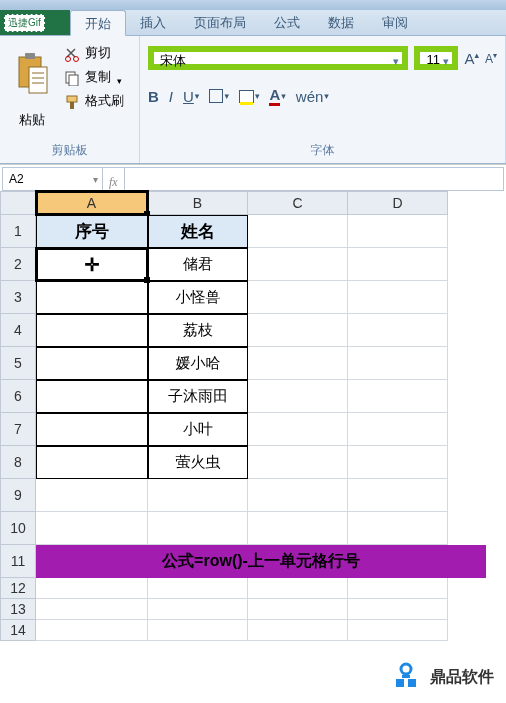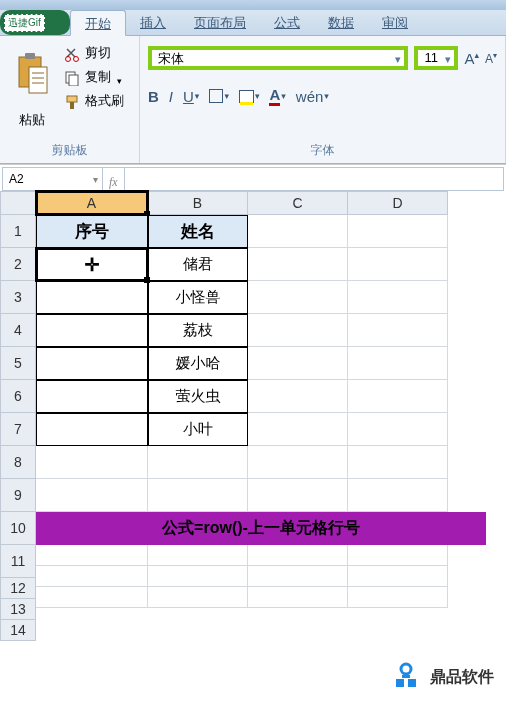--- a/index.html
+++ b/index.html
@@ -1,41 +1,41 @@
 <!DOCTYPE html>
 <html><head>
 <meta charset="utf-8">
 <style>
   * { box-sizing: border-box; margin: 0; padding: 0; font-family: "Microsoft YaHei", sans-serif; }
   body { width: 506px; height: 703px; background: #fff; overflow: hidden; position: relative; }
 
   .titlebar { height: 10px; background: linear-gradient(#bfd4ea,#a8c3de); }
 
   .tabs { display: flex; height: 26px; background: linear-gradient(#d9e6f2,#c8d9eb); border-bottom: 1px solid #9db5cf; font-size: 13px; }
-  .file-tab { background: #217346; color: #fff; padding: 3px 22px; position: relative; border-radius: 10px; }
+  .file-tab { background: #217346; color: #fff; padding: 3px 22px; position: relative; }
   .file-badge { position: absolute; left: 4px; top: 4px; background: #fff; color: #217346; font-size: 10px; padding: 1px 3px; border: 1px dashed #217346; }
-  .tab { padding: 4px 14px; color: #3b5a7a; cursor: pointer; text-decoration: underline; }
+  .tab { padding: 4px 14px; color: #3b5a7a; cursor: pointer; }
   .tab.active { background: #f2f6fb; border: 1px solid #9db5cf; border-bottom: 1px solid #f2f6fb; border-radius: 3px 3px 0 0; margin-bottom: -1px; }
 
   .ribbon { display: flex; height: 128px; background: #f2f6fb; border-bottom: 1px solid #9db5cf; }
   .group { border-right: 1px solid #c8d9eb; padding: 4px 6px 2px; display: flex; flex-direction: column; }
   .group-title { text-align: center; font-size: 12px; color: #5a7aa0; margin-top: auto; padding: 2px 0; }
 
   .clip-group { width: 140px; }
   .clip-body { display: flex; flex: 1; gap: 6px; }
   .paste-btn { display: flex; flex-direction: column; align-items: center; justify-content: center; width: 52px; cursor: pointer; }
   .paste-btn svg { width: 34px; height: 44px; }
   .paste-lbl { font-size: 13px; margin-top: 16px; }
   .clip-side { display: flex; flex-direction: column; gap: 6px; margin-top: 4px; font-size: 13px; }
   .clip-side div { display: flex; align-items: flex-end; gap: 5px; cursor: pointer; }
   .clip-side svg { width: 16px; height: 16px; }
 
   .font-group { flex: 1; }
   .font-row1 { display: flex; align-items: center; gap: 6px; margin: 6px 2px; }
-  .font-sel { height: 24px; border: 4px solid #84cc16; background: #fff; font-size: 13px; padding: 0 20px 0 6px; position: relative; }
+  .font-sel { height: 24px; border: 6px solid #84cc16; background: #fff; font-size: 13px; padding: 0 20px 0 6px; position: relative; }
   .font-sel.name { flex: 1; }
   .font-sel.size { width: 44px; }
   .font-sel::after { content: "▾"; position: absolute; right: 4px; top: 3px; color: #5a7aa0; font-size: 11px; }
   .aa { font-size: 15px; color: #3b5a7a; cursor: pointer; }
   .aa.small { font-size: 12px; }
   .font-row2 { display: flex; align-items: center; gap: 10px; margin: 10px 2px; font-size: 15px; color: #3b5a7a; }
   .font-row2 span { cursor: pointer; display: inline-flex; align-items: center; }
   .drop { font-size: 9px; margin-left: 1px; }
   .bd { font-weight: bold; } .it { font-style: italic; } .ul { text-decoration: underline; }
   .border-ic { width: 14px; height: 14px; border: 1px solid #3b5a7a; display: inline-block; }
@@ -237,27 +237,33 @@
           <div class="cell colD"></div>
         </div>
       <div class="grow">
           <div class="cell colA tb"></div>
           <div class="cell colB tb">媛小哈</div>
           <div class="cell colC"></div>
           <div class="cell colD"></div>
         </div>
       <div class="grow">
           <div class="cell colA tb"></div>
+          <div class="cell colB tb">子沐雨田</div>
+          <div class="cell colC"></div>
+          <div class="cell colD"></div>
+        </div>
+      <div class="grow">
+          <div class="cell colA tb"></div>
+          <div class="cell colB tb">小叶</div>
+          <div class="cell colC"></div>
+          <div class="cell colD"></div>
+        </div>
+      <div class="grow">
+          <div class="cell colA tb"></div>
           <div class="cell colB tb">萤火虫</div>
-          <div class="cell colC"></div>
-          <div class="cell colD"></div>
-        </div>
-      <div class="grow">
-          <div class="cell colA tb"></div>
-          <div class="cell colB tb">小叶</div>
           <div class="cell colC"></div>
           <div class="cell colD"></div>
         </div>
       <div class="grow">
           <div class="cell colA"></div>
           <div class="cell colB"></div>
           <div class="cell colC"></div>
           <div class="cell colD"></div>
         </div>
       <div class="grow">

